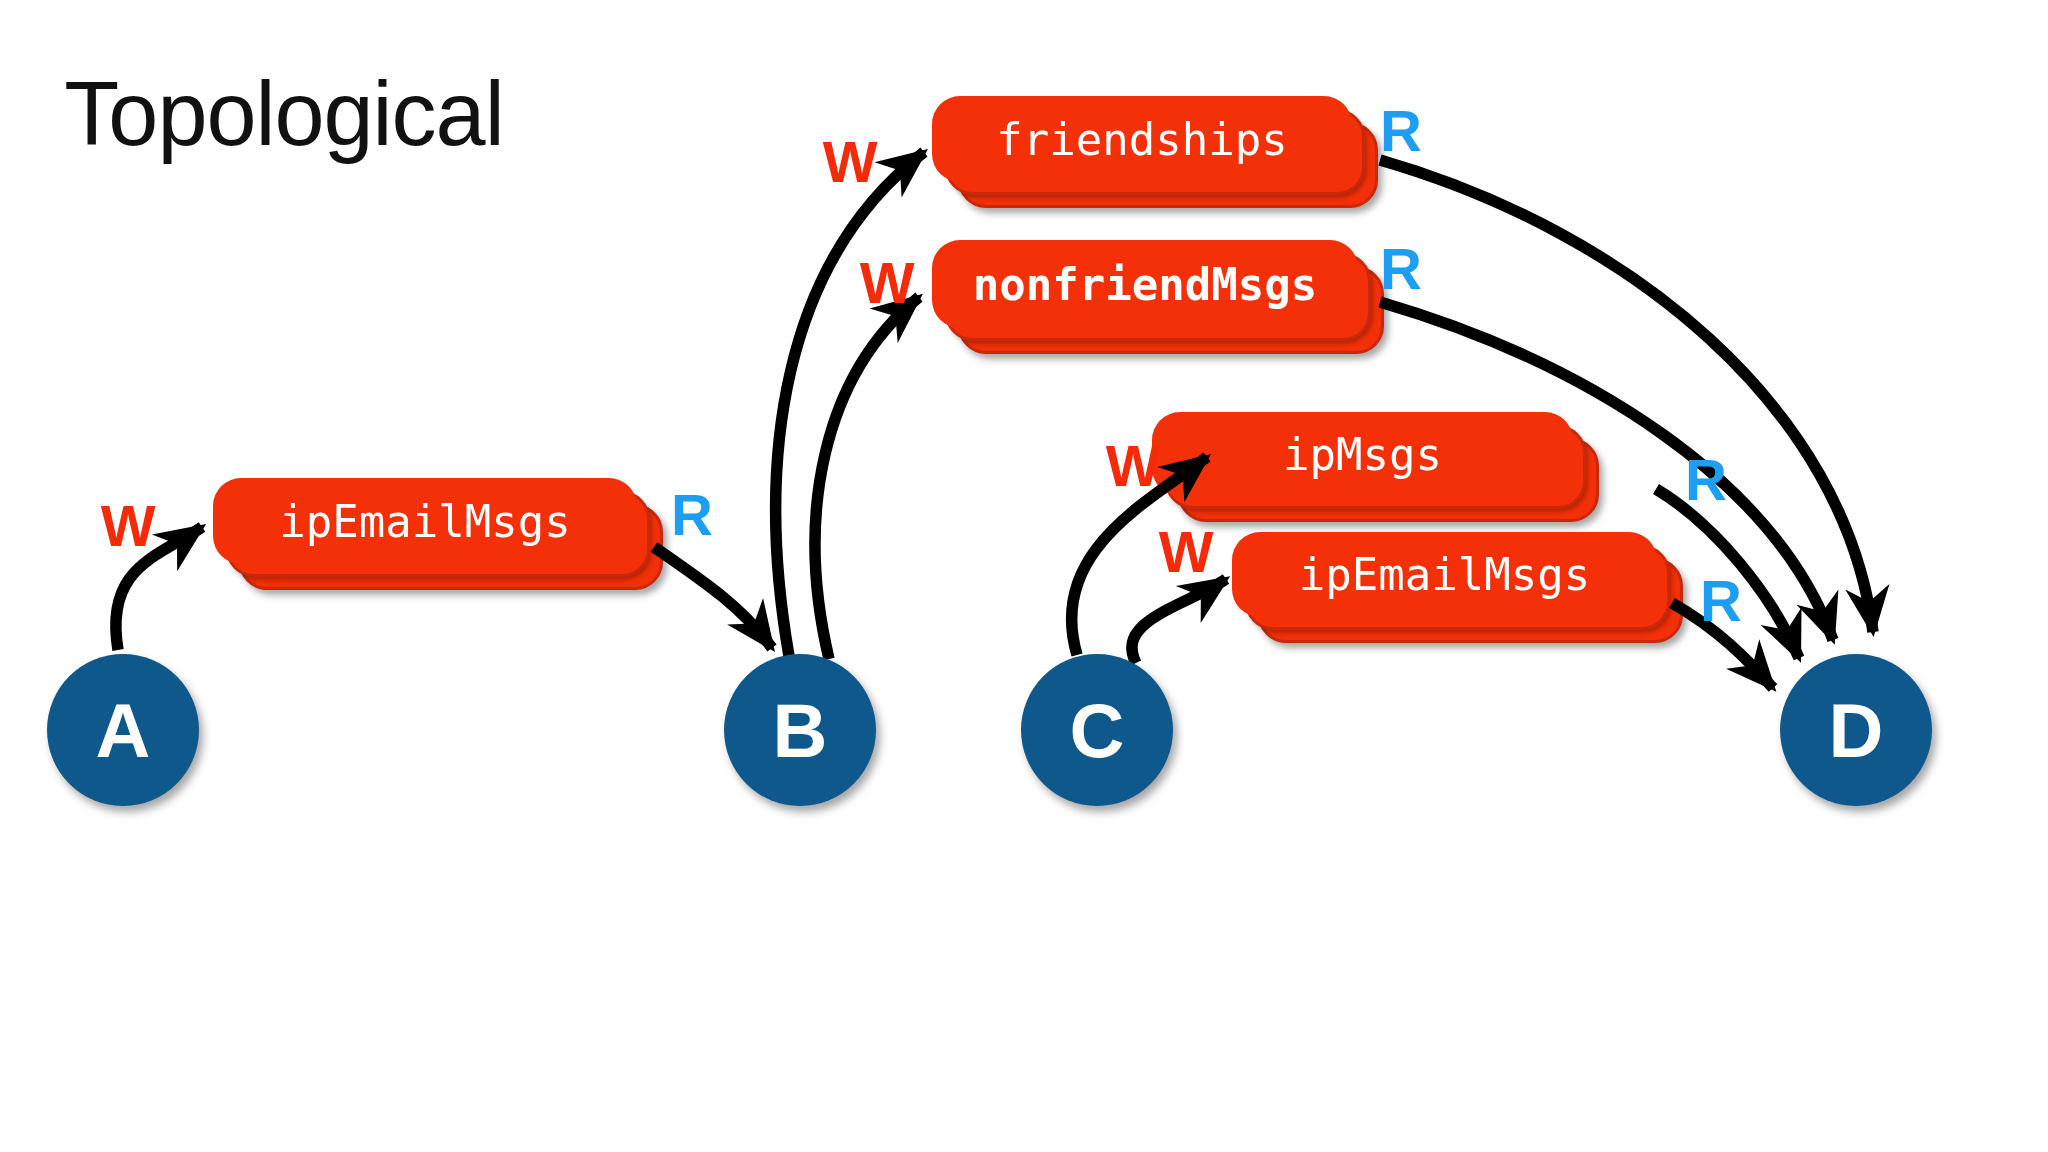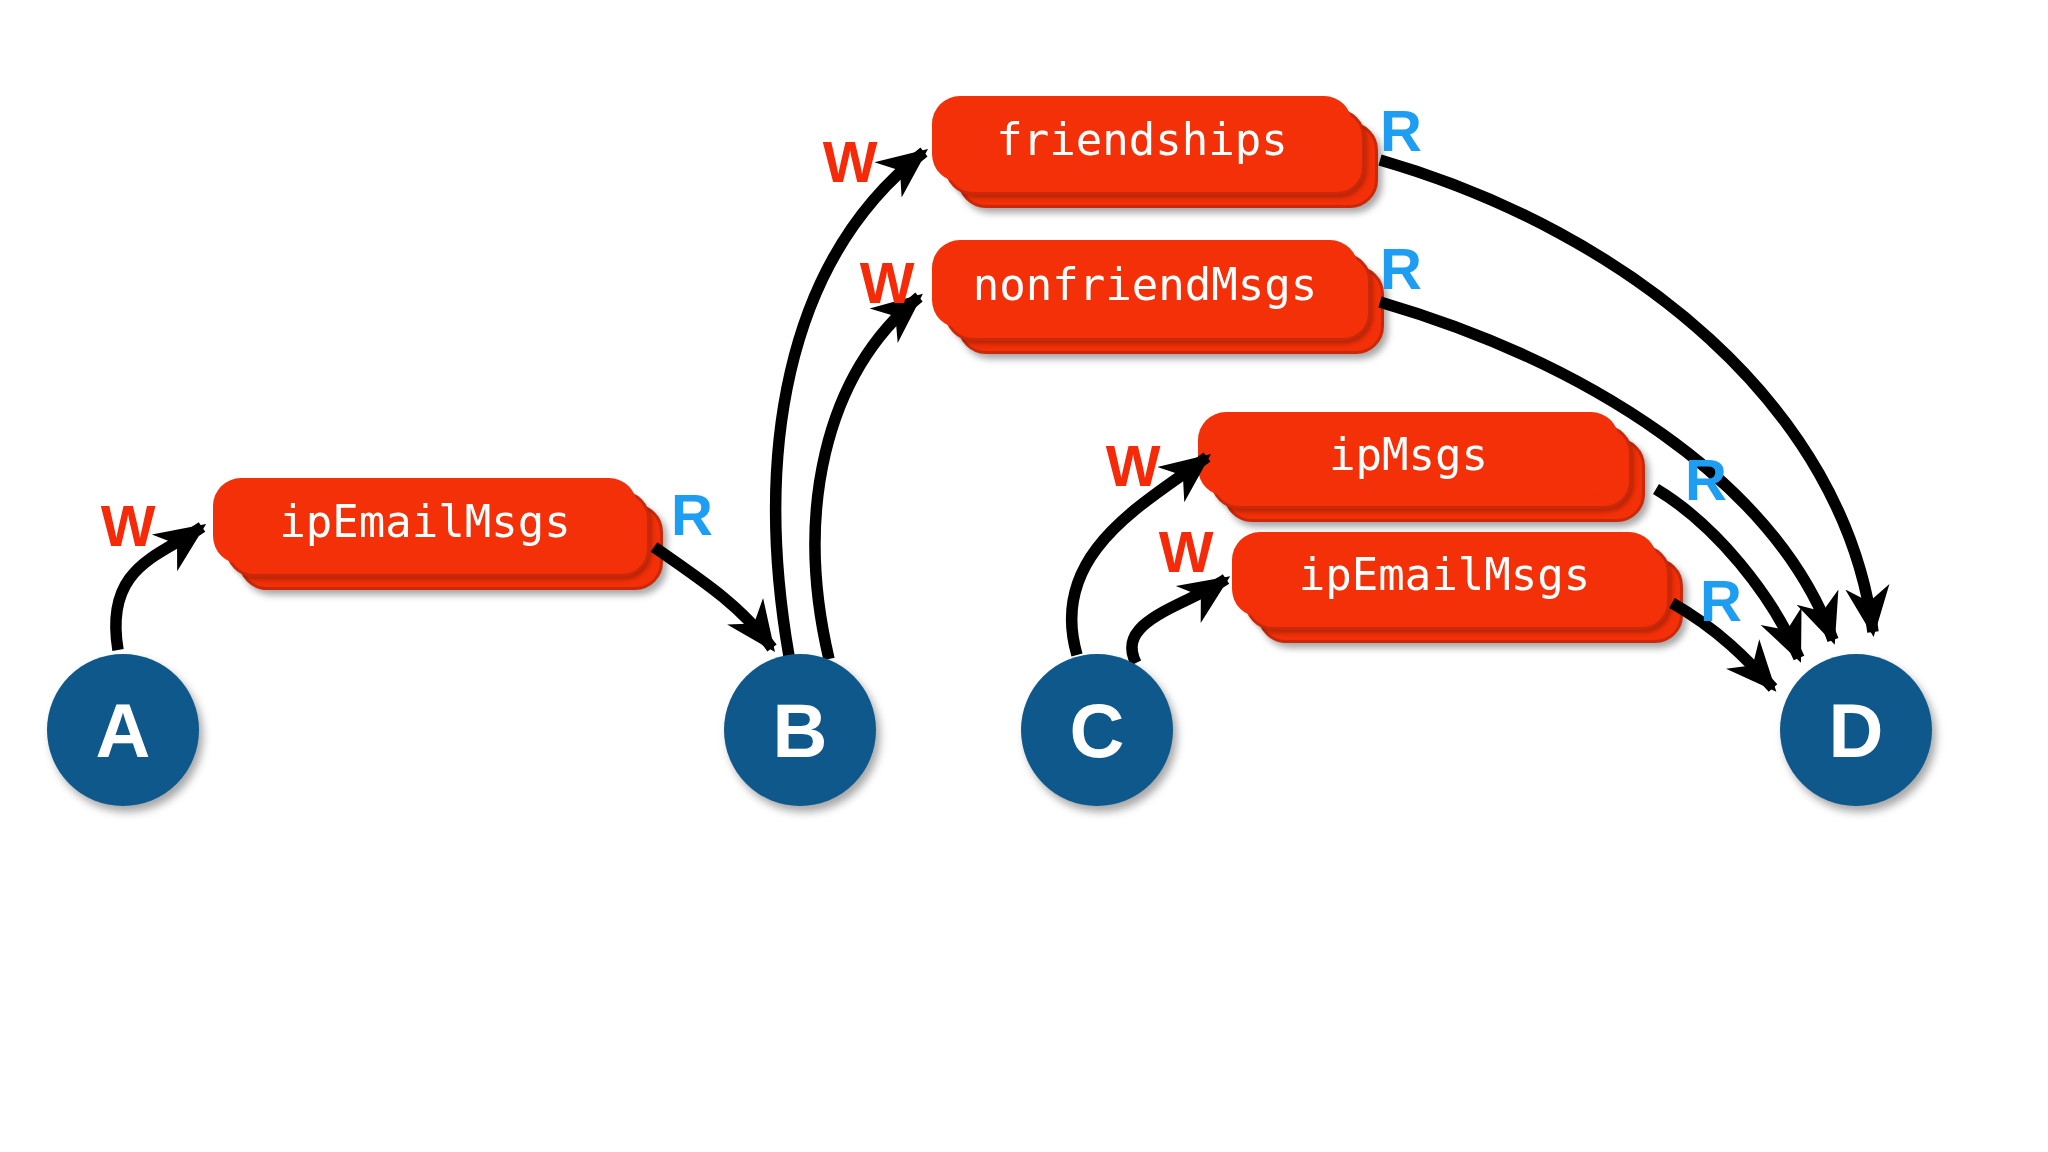--- a/index.html
+++ b/index.html
@@ -57,41 +57,42 @@
   .edges-layer{position:absolute;left:0;top:0;z-index:3;}
   .edges-layer path{stroke:var(--c-arrow,#000);stroke-width:11.5;fill:none;}
   .edges-layer .head{fill:var(--c-arrow,#000);stroke:none;}
 </style>
 </head>
 <body>
 
 <div class="stage">
 
   <div class="title">
+    <div>Topological</div>
   </div>
 
   <div class="store" style="left:213px;top:478px;width:424px;height:86px;">
     <div class="layer l3"></div>
     <div class="layer l2"></div>
     <div class="layer l1">ipEmailMsgs</div>
   </div>
 
   <div class="store" style="left:932px;top:96px;width:420px;height:86px;">
     <div class="layer l3"></div>
     <div class="layer l2"></div>
     <div class="layer l1">friendships</div>
   </div>
 
-  <div class="store" style="left:932px;top:240px;width:426px;height:88px;">
+  <div class="store" style="left:932px;top:240px;width:426px;height:88px;font-weight:bold;">
     <div class="layer l3"></div>
     <div class="layer l2"></div>
     <div class="layer l1">nonfriendMsgs</div>
   </div>
 
-  <div class="store" style="left:1198px;top:412px;width:421px;height:84px;">
+  <div class="store" style="left:1152px;top:412px;width:421px;height:84px;">
     <div class="layer l3"></div>
     <div class="layer l2"></div>
     <div class="layer l1">ipMsgs</div>
   </div>
 
   <div class="store" style="left:1232px;top:532px;width:425px;height:85px;padding-left:42px;">
     <div class="layer l3"></div>
     <div class="layer l2"></div>
     <div class="layer l1">ipEmailMsgs</div>
   </div>

